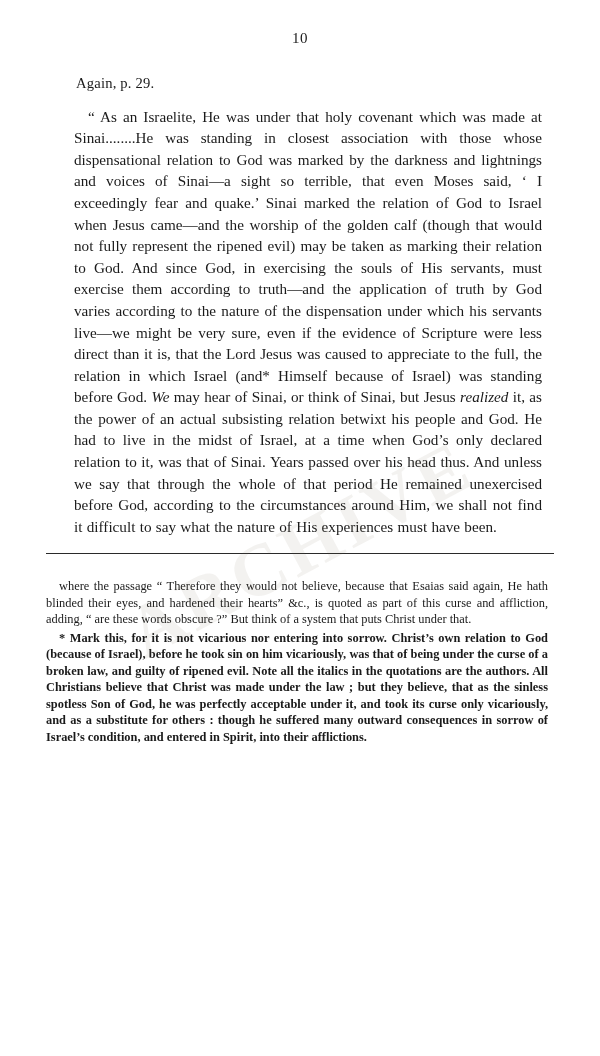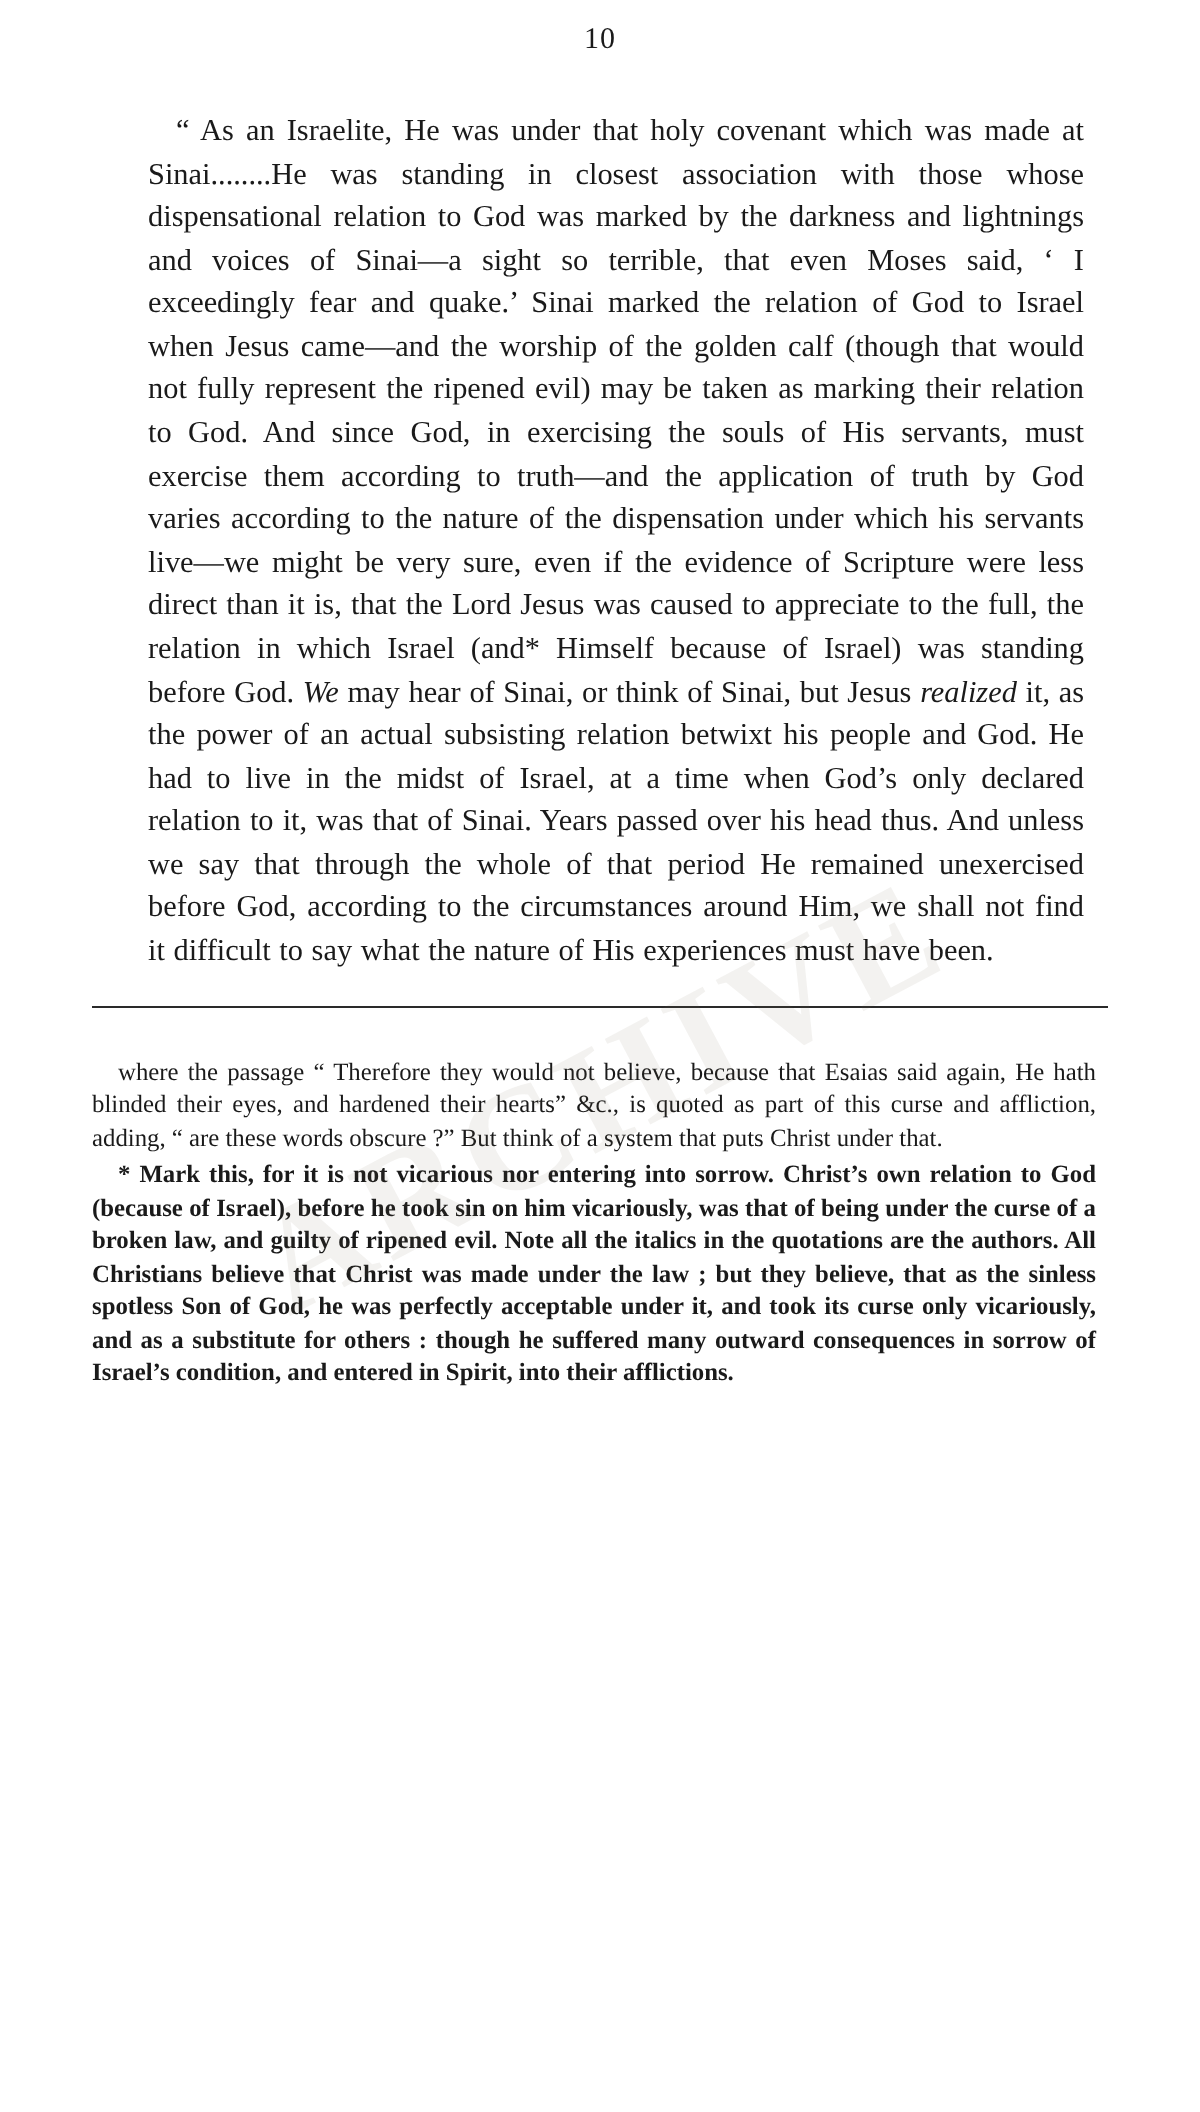--- a/index.html
+++ b/index.html
@@ -35,21 +35,21 @@
     color: rgba(120, 105, 80, 0.085);
     white-space: nowrap;
     pointer-events: none;
     user-select: none;
     z-index: 5;
   }
 
   .page-number {
     text-align: center;
     font-size: 15px;
-    padding-top: 12px;
+    padding-top: 30px;
     letter-spacing: 0.5px;
   }
 
   .body-block {
     margin: 26px 46px 0 62px;
     font-size: 15.2px;
     line-height: 1.42;
     text-align: justify;
     position: relative;
     z-index: 2;
@@ -109,20 +109,21 @@
 </head>
 <body>
 
 <div class="page">
 
   <div class="watermark">ARCHIVE</div>
 
   <div class="page-number">10</div>
 
   <div class="body-block">
+    <p class="lead-line">Again, p. 29.</p>
     <p class="quote-para"><span>“ As an Israelite, He was under that holy covenant which was made at Sinai........He was standing in closest association with those whose dispensational relation to God was marked by the darkness and lightnings and voices of Sinai—a sight so terrible, that even Moses said, ‘ I exceedingly fear and quake.’ Sinai marked the relation of God to Israel when Jesus came—and the worship of the golden calf (though that would not fully represent the ripened evil) may be taken as marking their relation to God.   And since God, in exercising the souls of His servants, must exercise them according to truth—and the application of truth by God varies according to the nature of the dispensation under which his servants live—we might be very sure, even if the evidence of Scripture were less direct than it is, that the Lord Jesus was caused to appreciate to the full, the relation in which Israel (and* Himself because of Israel) was standing before God.  </span><span class="italic">We</span><span> may hear of Sinai, or think of Sinai, but Jesus </span><span class="italic">realized</span><span> it, as the power of an actual subsisting relation betwixt his people and God.   He had to live in the midst of Israel, at a time when God’s only declared relation to it, was that of Sinai.   Years passed over his head thus.   And unless we say that through the whole of that period He remained unexercised before God, according to the circumstances around Him, we shall not find it difficult to say what the nature of His experiences must have been.</span></p>
   </div>
 
   <div class="rule-wrap">
     <hr class="rule">
   </div>
 
   <div class="footnotes">
     <p class="footnote fn-indent">where the passage “ Therefore they would not believe, because that Esaias said again, He hath blinded their eyes, and hardened their hearts” &amp;c., is quoted as part of this curse and affliction, adding, “ are these words obscure ?”    But think of a system that puts Christ under that.</p>
     <p class="footnote fn-star">* Mark this, for it is not vicarious nor entering into sorrow. Christ’s own relation to God (because of Israel), before he took sin on him vicariously, was that of being under the curse of a broken law, and guilty of ripened evil.  Note all the italics in the quotations are the authors.   All Christians believe that Christ was made under the law ; but they believe, that as the sinless spotless Son of God, he was perfectly acceptable under it, and took its curse only vicariously, and as a substitute for others : though he suffered many outward consequences in sorrow of Israel’s condition, and entered in Spirit, into their afflictions.</p>

